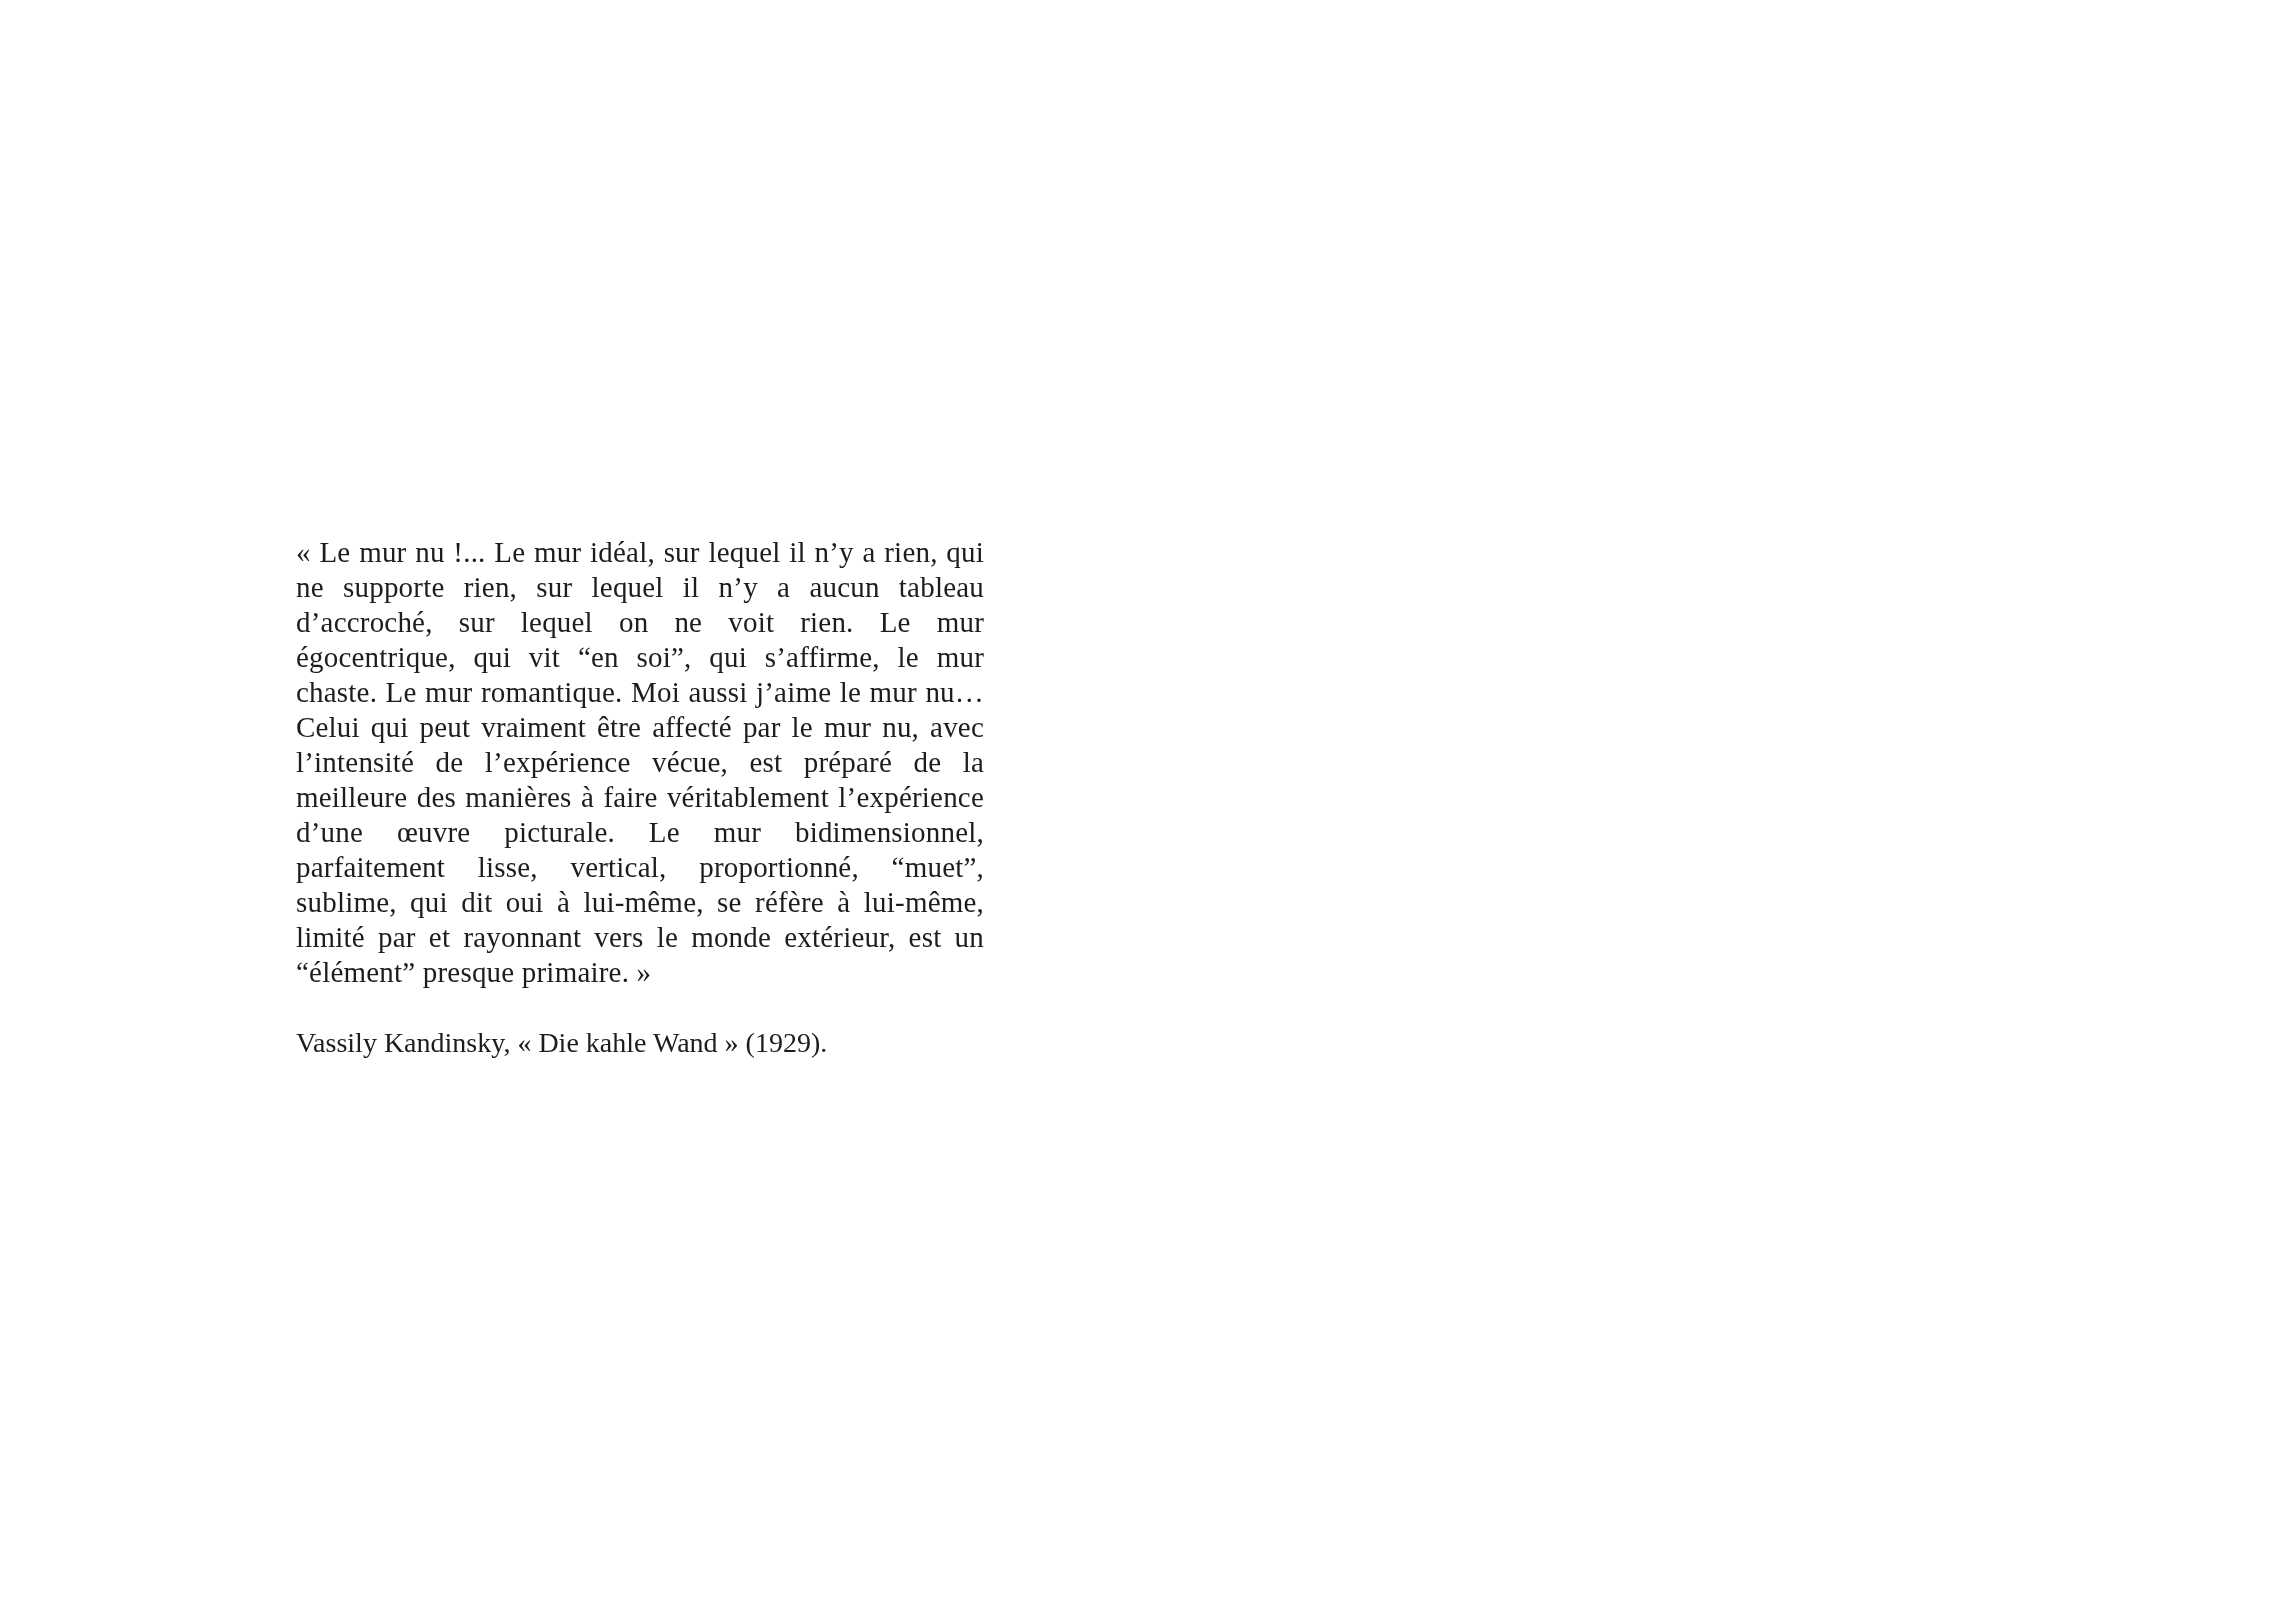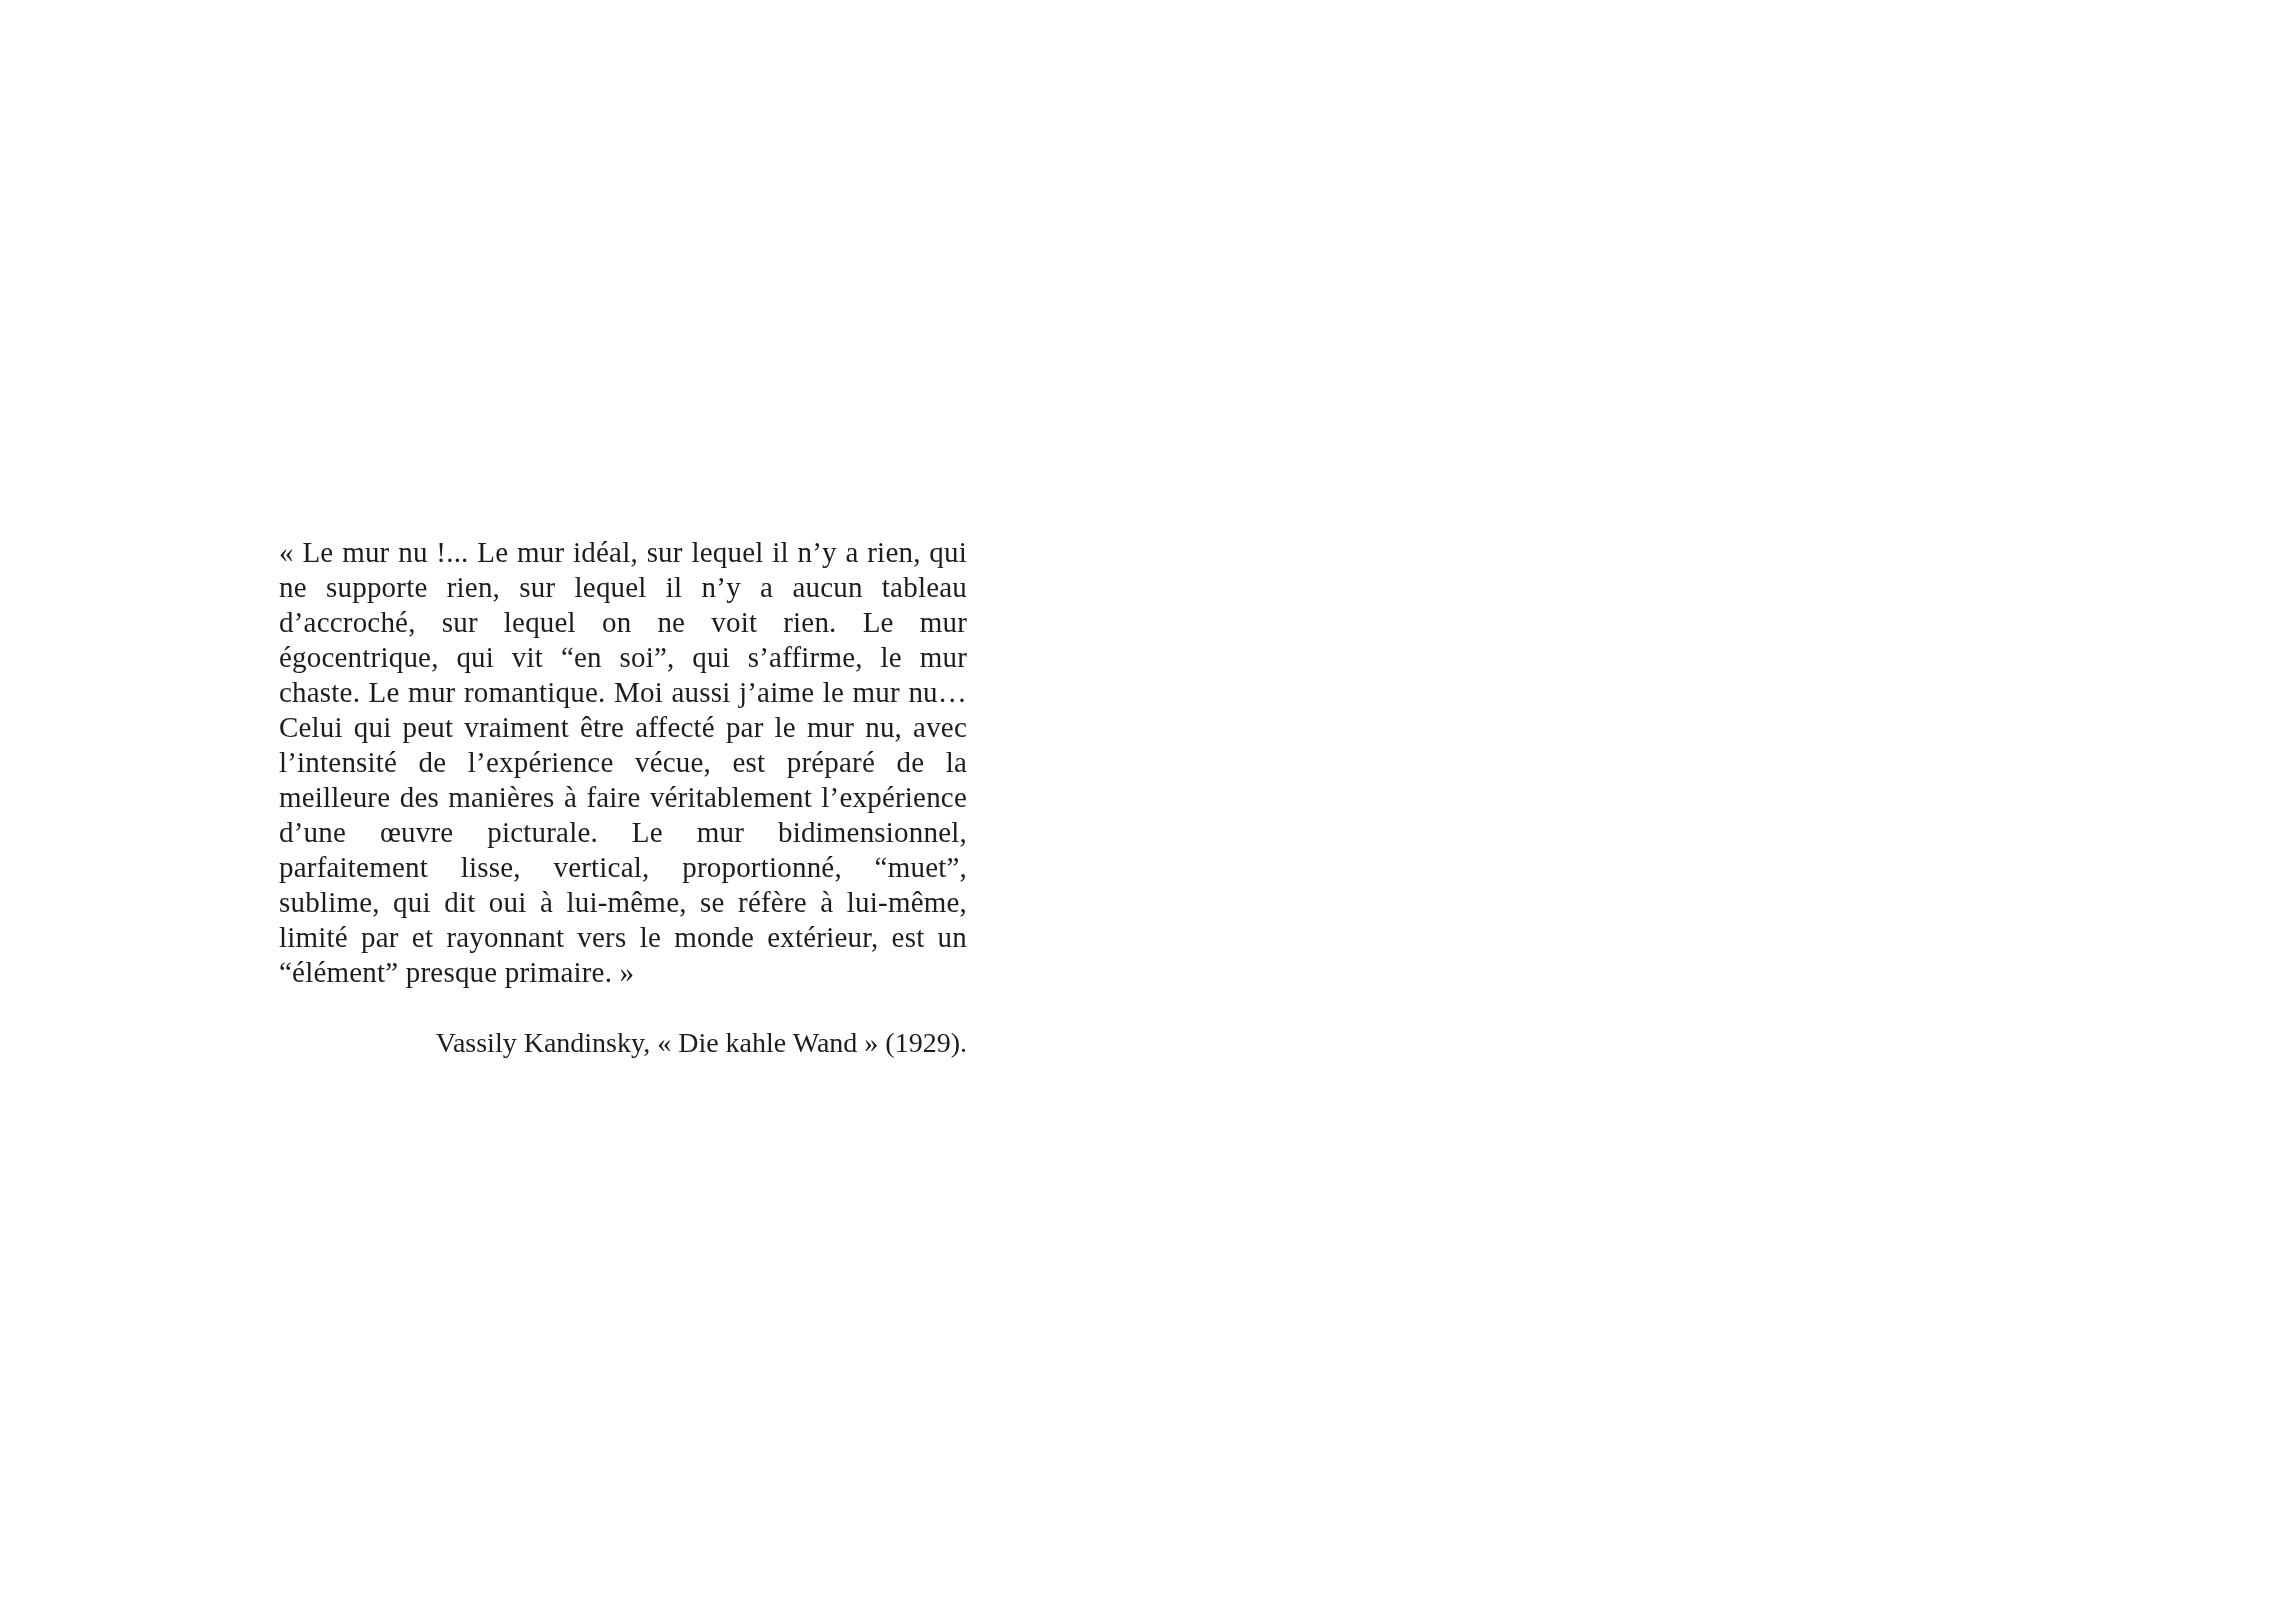--- a/index.html
+++ b/index.html
@@ -13,40 +13,39 @@
     position: relative;
     font-family: "Liberation Serif", serif;
     color: #1d1d1b;
     overflow: hidden;
   }
   .page {
     position: absolute;
     top: 0;
     height: 1621px;
   }
-  .page-left  { left: 0;      width: 1142px; }
+  .page-left  { left: 17px;      width: 1142px; }
   .page-right { left: 1142px; width: 1143px; }
 
   
   .quote-block {
     position: absolute;
     left: 279px;
     top: 535px;
     width: 688px;
     font-size: 29px;
     line-height: 35px;
     text-align: justify;
     letter-spacing: 0.2px;
   }
   .quote-attribution {
     position: absolute;
     left: 279px;
     top: 1025px;
     width: 688px;
-    text-align: right;
     font-size: 28px;
     line-height: 35px;
   }
 </style>
 </head>
 <body>
 
 <div class="page page-left">
   <div class="quote-block">«&nbsp;Le mur nu&nbsp;!... Le mur idéal, sur lequel il n’y a rien, qui ne supporte rien, sur lequel il n’y a aucun tableau d’accroché, sur lequel on ne voit rien. Le mur égocentrique, qui vit “en soi”, qui s’affirme, le mur chaste. Le mur romantique. Moi aussi j’aime le mur nu… Celui qui peut vraiment être affecté par le mur nu, avec l’intensité de l’expérience vécue, est préparé de la meilleure des manières à faire véritablement l’expérience d’une œuvre picturale. Le mur bidimensionnel, parfaitement lisse, vertical, proportionné, “muet”, sublime, qui dit oui à lui-même, se réfère à lui-même, limité par et rayonnant vers le monde extérieur, est un “élément” presque primaire.&nbsp;»</div>
   <div class="quote-attribution">Vassily Kandinsky, «&nbsp;Die kahle Wand&nbsp;» (1929).</div>

